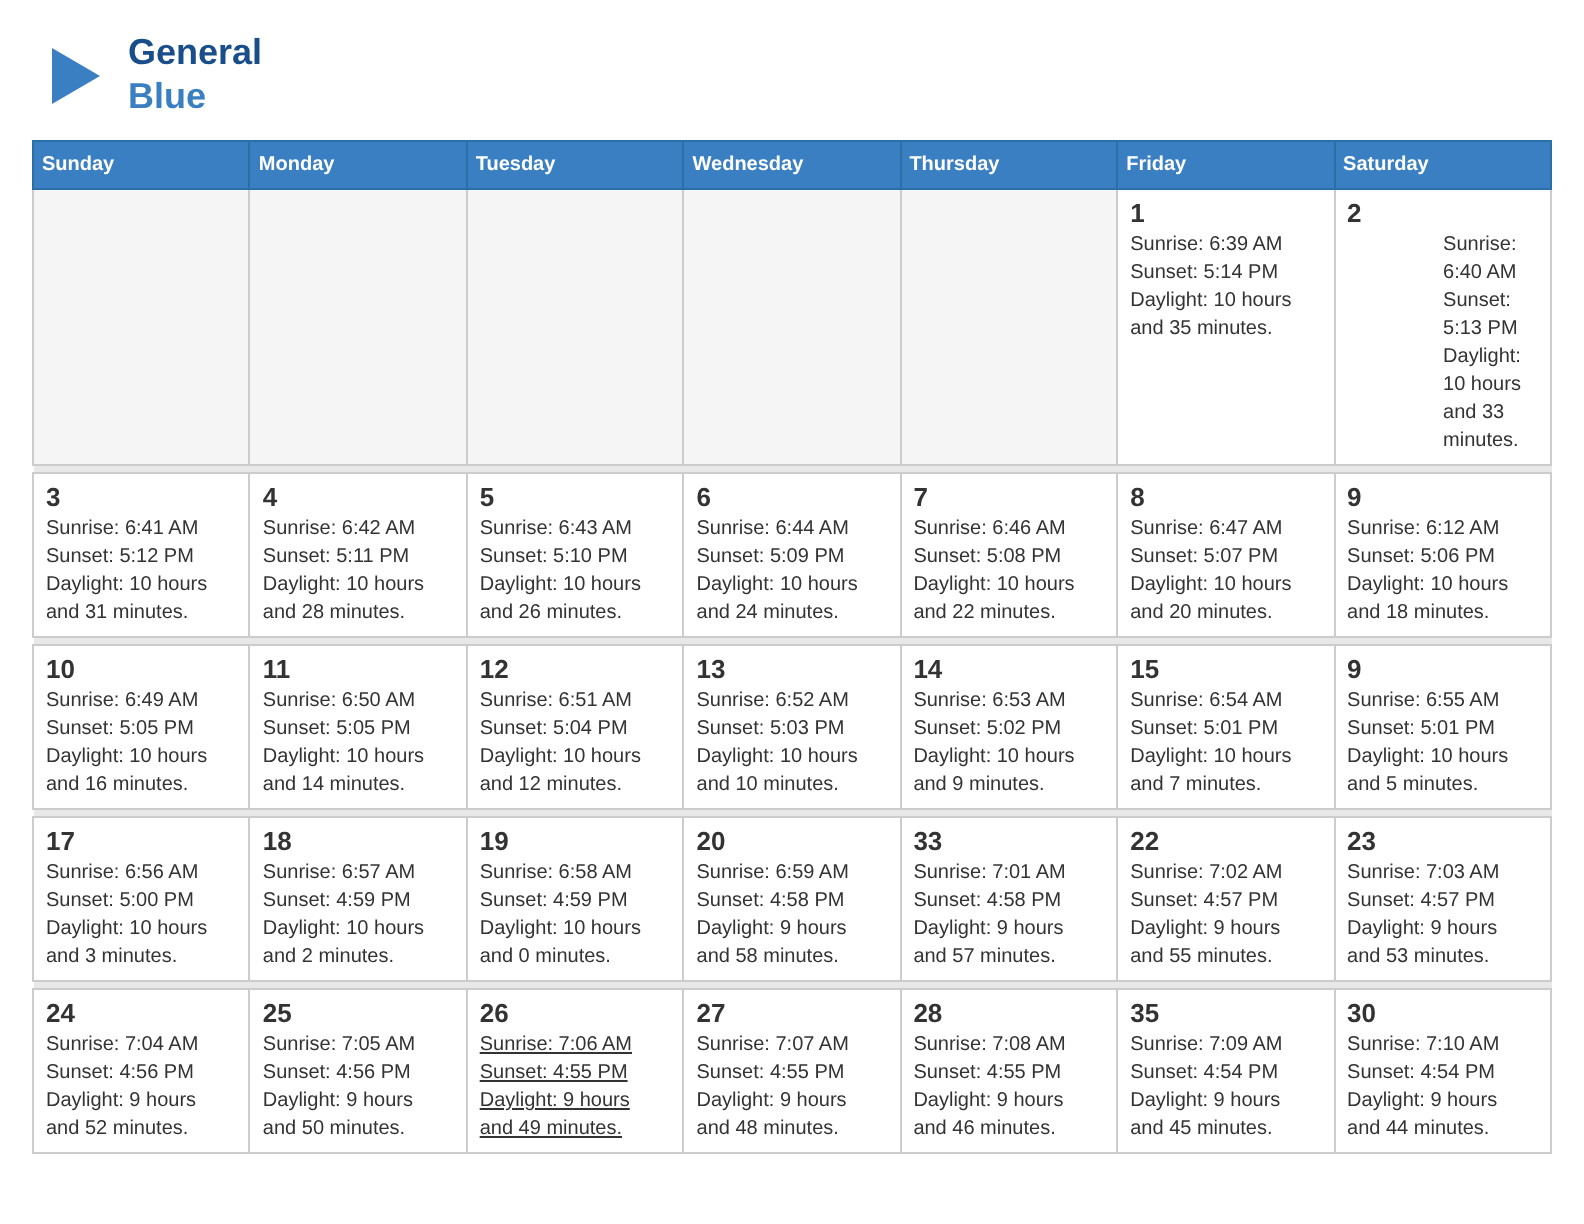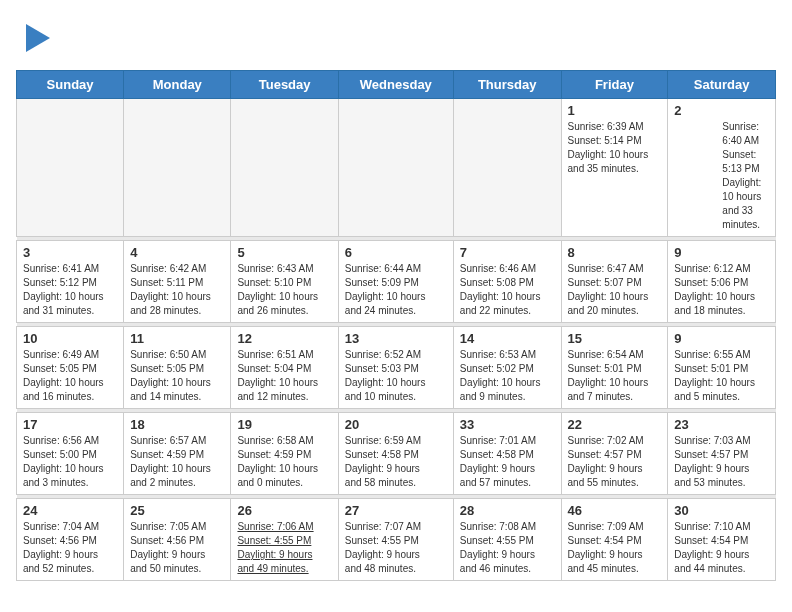--- a/index.html
+++ b/index.html
@@ -33,23 +33,23 @@
       font-size: 16px;
       color: #555;
     }
     .calendar {
       width: 100%;
       border-collapse: collapse;
     }
     .calendar th {
       background-color: #3a7fc1;
       color: white;
-      text-align: center;
-      padding: 6px 21px;
-      font-size: 13px;
+      text-align: left;
+      padding: 6px 4px;
+      font-size: 10px;
       font-weight: bold;
       border: 1px solid #2a6fa8;
     }
     .calendar td {
       border: 1px solid #ccc;
       vertical-align: top;
       padding: 4px 6px;
       width: 108px;
       min-height: 80px;
       background: #fff;
@@ -79,20 +79,24 @@
   </style>
 </head>
 <body>
 
 <div class="header-area">
   <div class="logo">
       <svg width="44" height="44" viewBox="0 0 44 44">
         <rect x="2" y="2" width="40" height="40" fill="white"></rect>
         <polygon points="10,8 34,22 10,36" fill="#3a7fc1"></polygon>
       </svg>
+      <div>
+        <div style="font-size:18px;font-weight:bold;color:#1a4e8a;line-height:1.2">General</div>
+        <div style="font-size:18px;font-weight:bold;color:#3a7fc1;line-height:1.2">Blue</div>
+      </div>
     </div>
   <div class="title-area">
     <div class="month-title"></div>
     <div class="location"></div>
   </div>
 </div>
 
 <table class="calendar">
   <thead>
     <tr>
@@ -322,21 +326,21 @@
 and 48 minutes.</div>
         </td>
         <td>
           <span class="day-num">28</span>
           <div class="day-info" style="white-space: pre-line;">Sunrise: 7:08 AM
 Sunset: 4:55 PM
 Daylight: 9 hours
 and 46 minutes.</div>
         </td>
         <td>
-          <span class="day-num">46</span>
+          <span class="day-num">35</span>
           <div class="day-info" style="white-space: pre-line;">Sunrise: 7:09 AM
 Sunset: 4:54 PM
 Daylight: 9 hours
 and 45 minutes.</div>
         </td>
         <td>
           <span class="day-num">30</span>
           <div class="day-info" style="white-space: pre-line;">Sunrise: 7:10 AM
 Sunset: 4:54 PM
 Daylight: 9 hours

